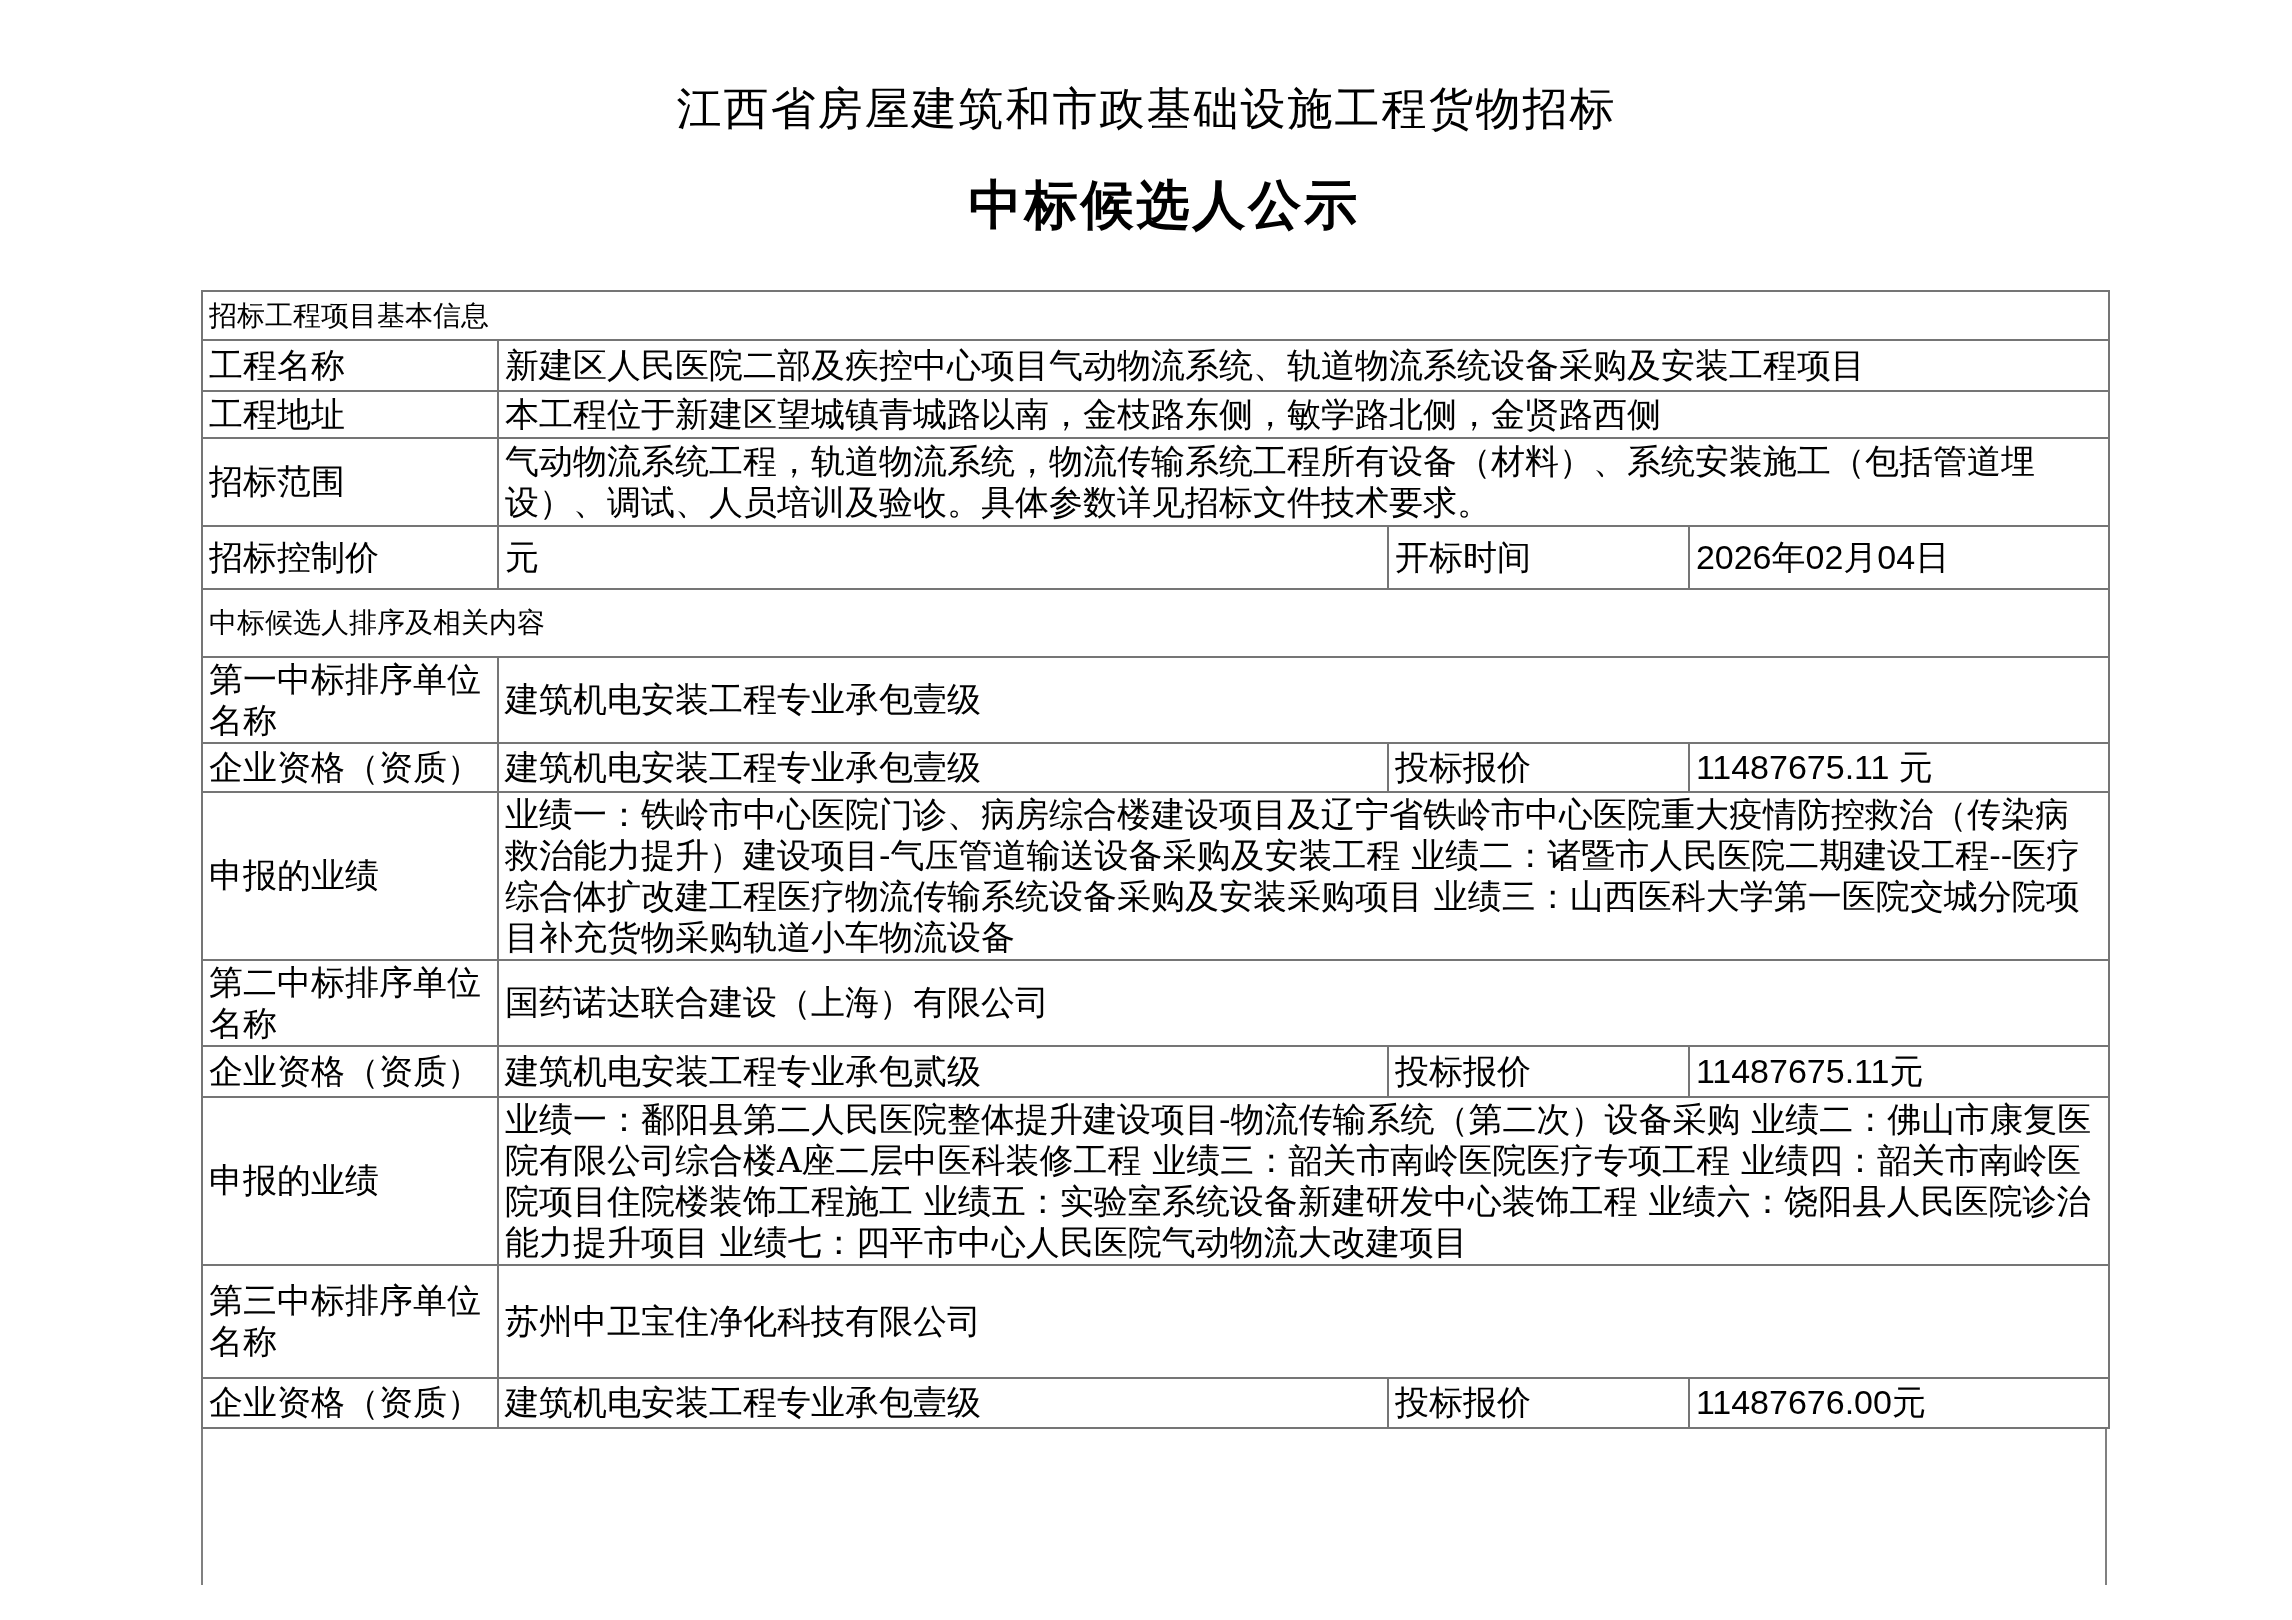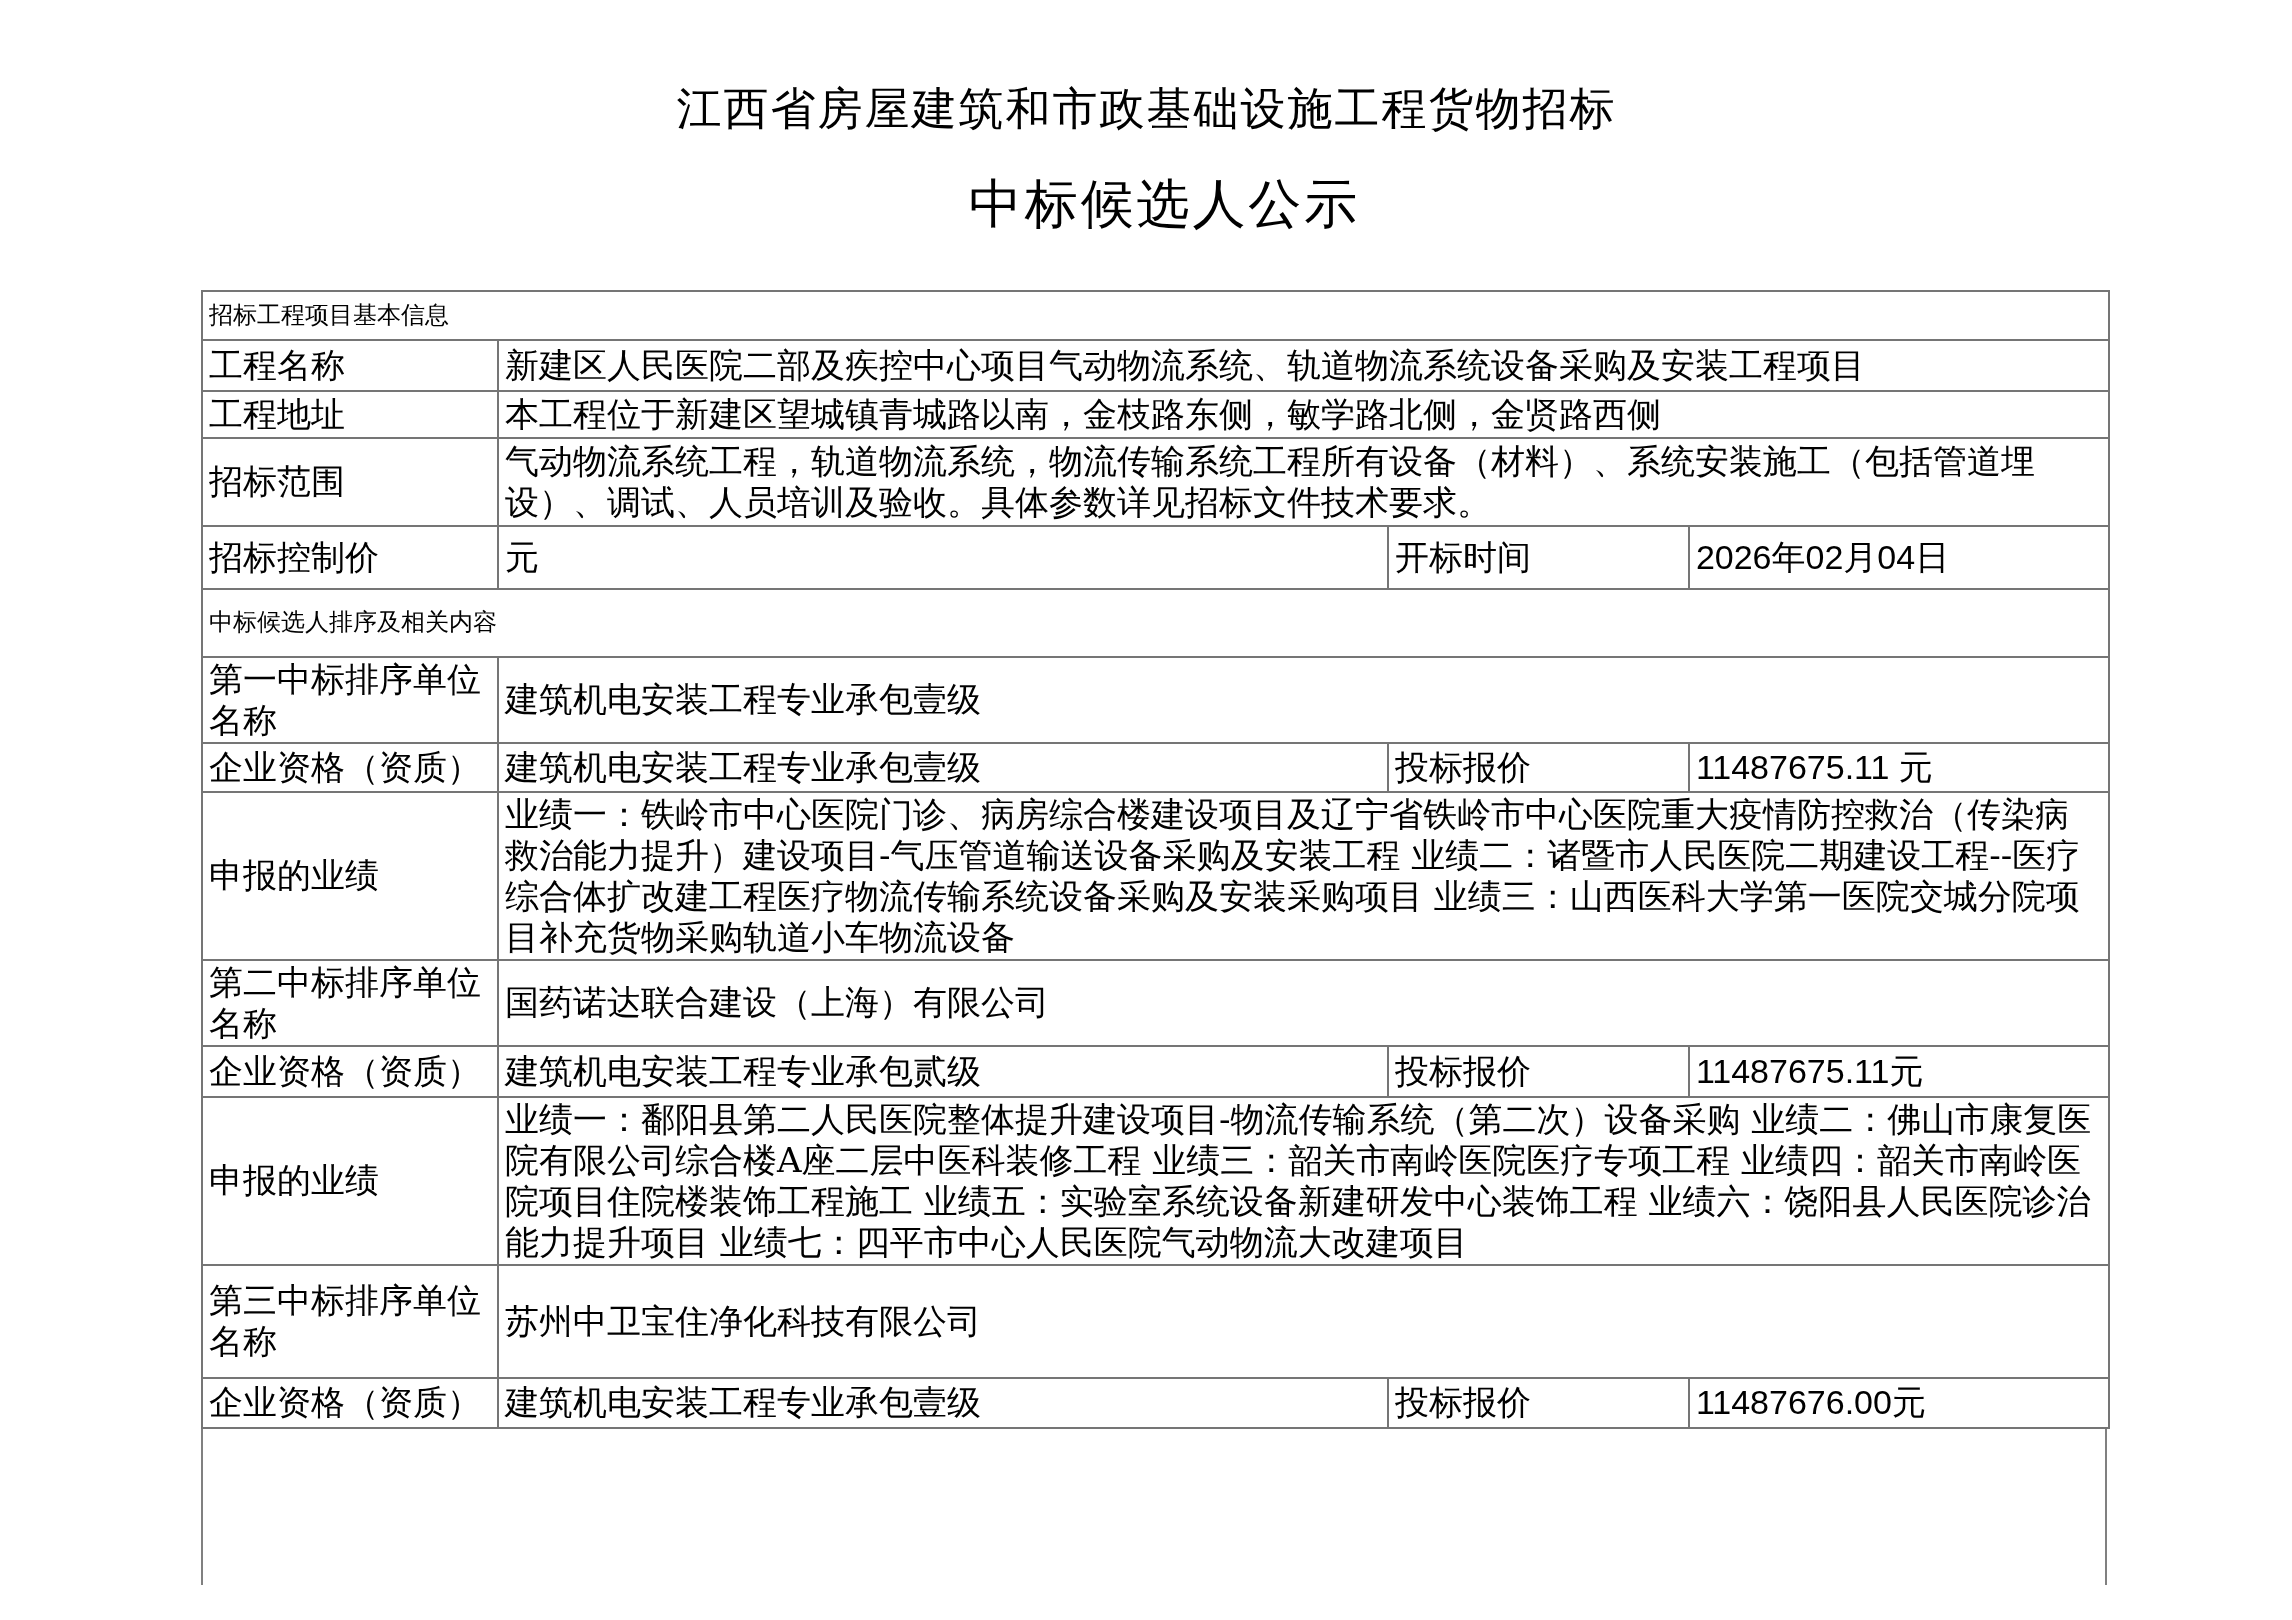--- a/index.html
+++ b/index.html
@@ -17,21 +17,21 @@
     text-align:center;
     font-size:45px;
     font-weight:normal;
     line-height:1.1;
     letter-spacing:2px;
   }
   .doc-subtitle{
     margin-top:41px;
     text-align:center;
     font-size:53px;
-    font-weight:normal;
+    font-weight:bold;
     line-height:1.1;
     letter-spacing:2.9px;
     margin-left:36px;
   }
   table.bid{
     margin:57px 0 0 201px;
     width:1906px;
     border-collapse:collapse;
     table-layout:fixed;
     font-size:34px;
@@ -43,21 +43,21 @@
     vertical-align:middle;
     text-align:left;
     font-weight:normal;
     overflow:hidden;
     word-break:break-all;
   }
   table.bid{border:2.9px solid #757575;}
   th.sec{
     text-align:center;
     font-weight:bold;
-    font-size:24px;
+    font-size:28px;
   }
   td.v-top{vertical-align:top;}
   .num{font-family:"Liberation Sans", sans-serif;}
   
   tr.h-sec1 {height:49px;}
   tr.h-name {height:51px;border-radius:20px;}
   tr.h-addr {height:47px;}
   tr.h-scope{height:88px;}
   tr.h-cprice{height:63px;}
   tr.h-sec2 {height:68px;}

